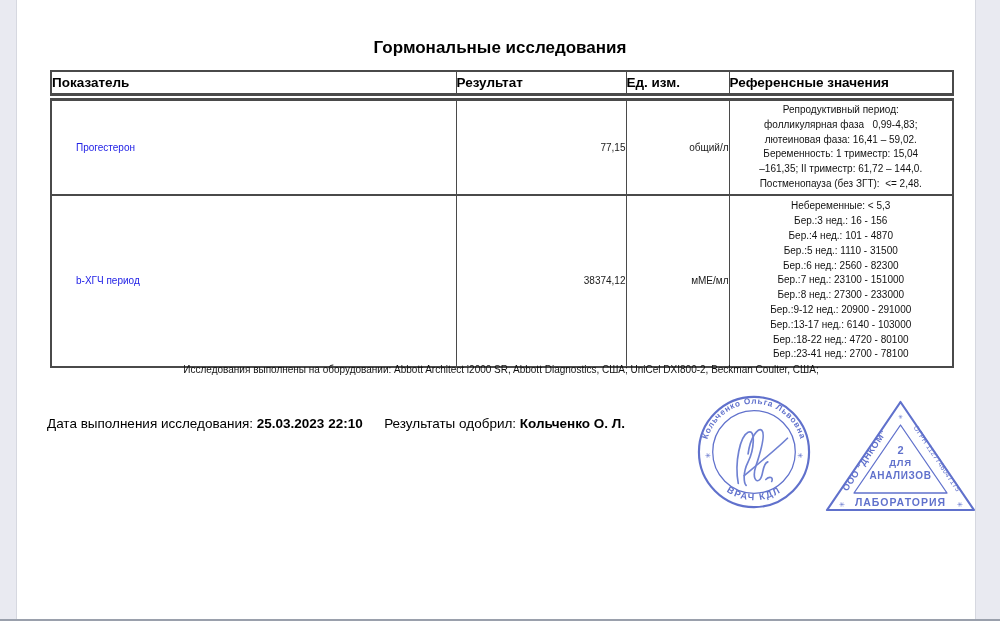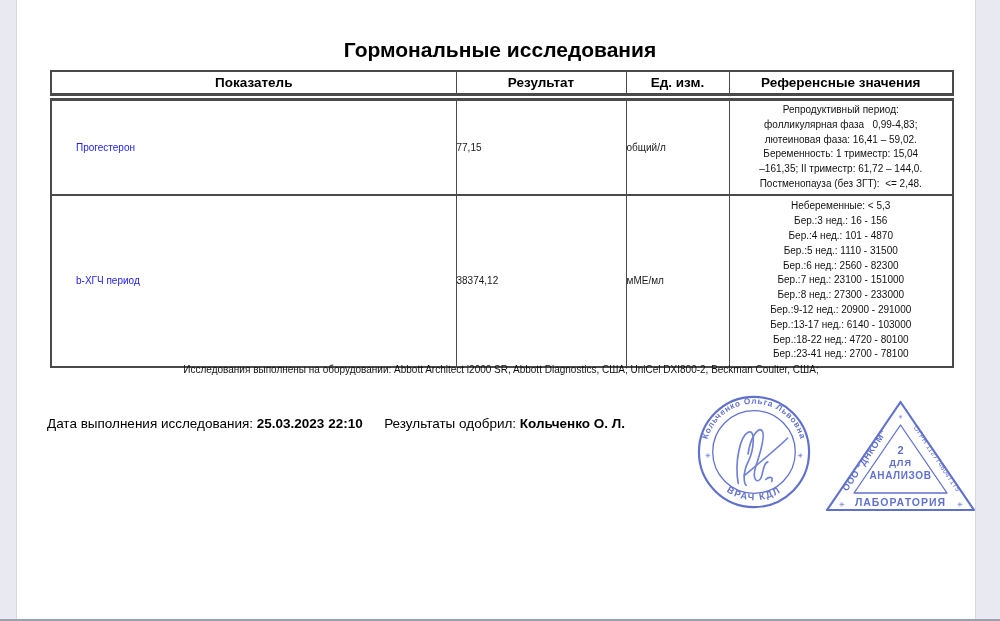--- a/index.html
+++ b/index.html
@@ -16,38 +16,38 @@
     background: #e9eaf1;
   }
   .gutter.left  { left: 0; width: 17px; border-right: 1px solid #d6d8e0; }
   .gutter.right { right: 0; width: 25px; border-left: 1px solid #d6d8e0; }
   .bottom-edge {
     position: absolute; left: 0; bottom: 0; width: 100%; height: 2px;
     background: #9aa0ac;
   }
   .title {
     position: absolute; top: 38px; left: 0; width: 1000px;
-    text-align: center; font-size: 21px; font-weight: bold; color: #000;
+    text-align: center; font-size: 17px; font-weight: bold; color: #000;
   }
   table.results {
     position: absolute; top: 70px; left: 50px;
     width: 902px; border-collapse: collapse; table-layout: fixed;
     border: 2px solid #4a4a4a;
   }
   table.results th {
-    font-size: 13.5px; font-weight: bold; text-align: center;
+    font-size: 13.5px; font-weight: bold; text-align: left;
     height: 26px; border-bottom: 8px double #4a4a4a; color: #000; margin-left: 8px;
   }
   table.results th + th, table.results td + td { border-left: 1.5px solid #4a4a4a; }
   table.results td { vertical-align: middle; font-size: 10px; }
   table.results tbody tr + tr td { border-top: 2px solid #4a4a4a; border-radius: 25px; }
   tr.row-1 td { height: 89px; }
   tr.row-2 td { height: 172px; }
   td.ind { color: #2222e6; text-align: left; padding-left: 24px; }
-  td.res, td.unit { text-align: left; }
+  td.res, td.unit { text-align: right; }
   td.ref {
     font-size: 12.4px; line-height: 14.8px; text-align: center;
     white-space: pre-wrap; padding: 2px 4px; color: #111;
   }
   .equipment {
     position: absolute; top: 364px; left: 50px; width: 902px;
     text-align: center; font-size: 10px; color: #111;
   }
   .approval {
     position: absolute; top: 416px; left: 47px; font-size: 13.5px; color: #000;

